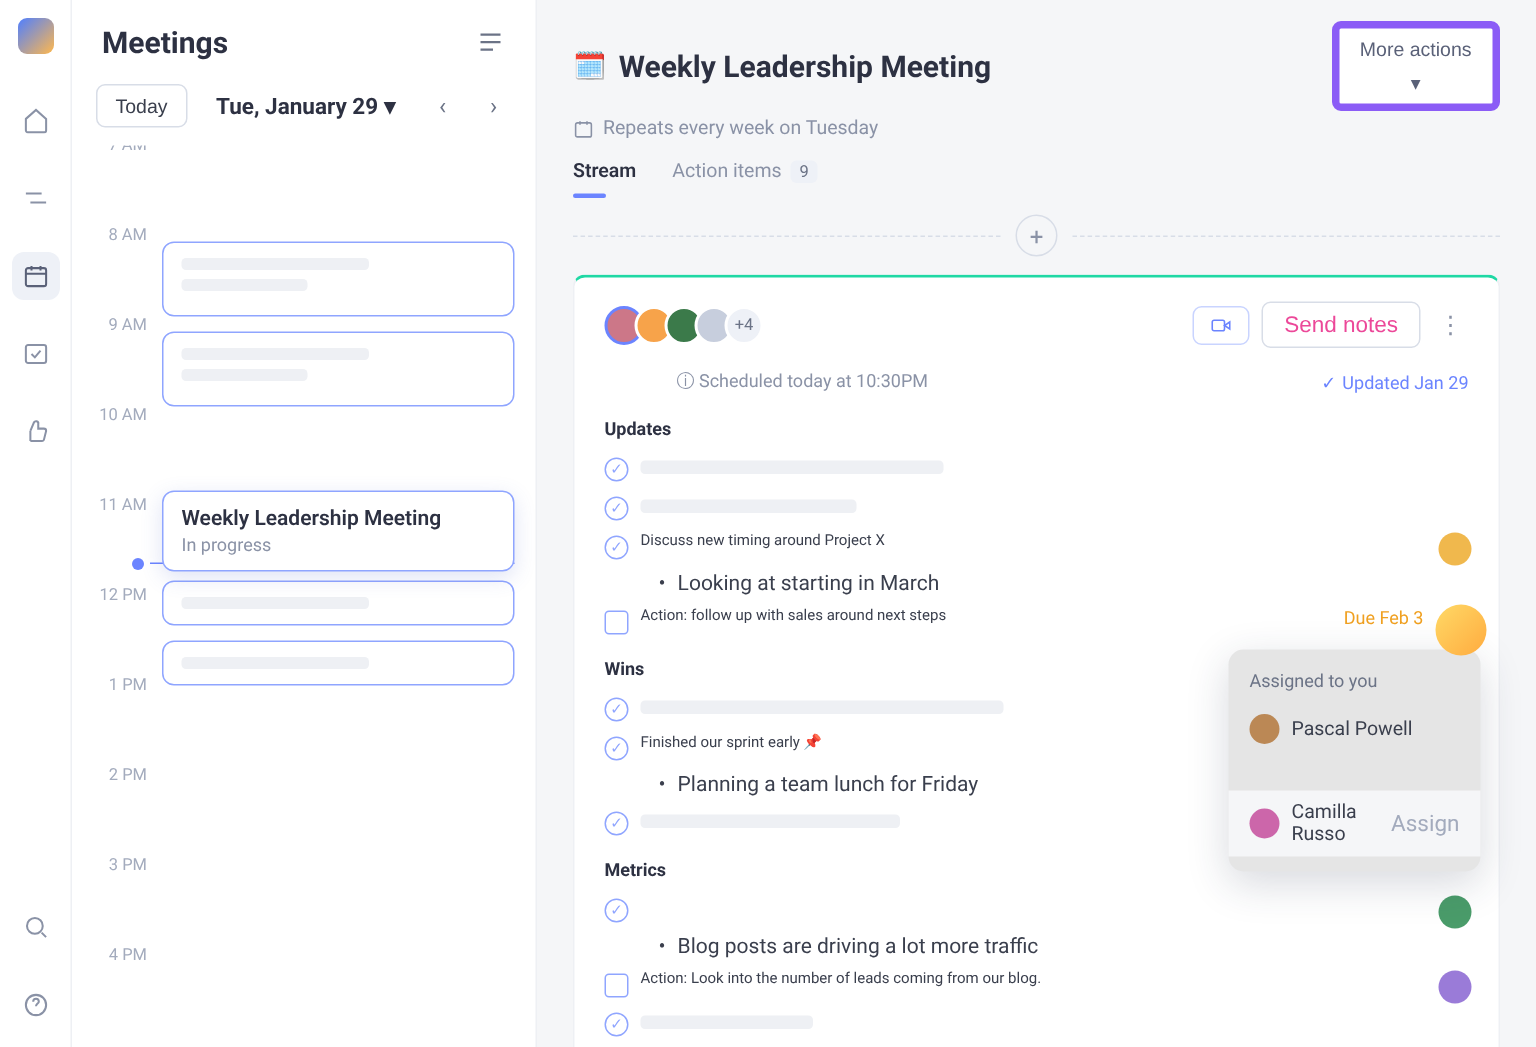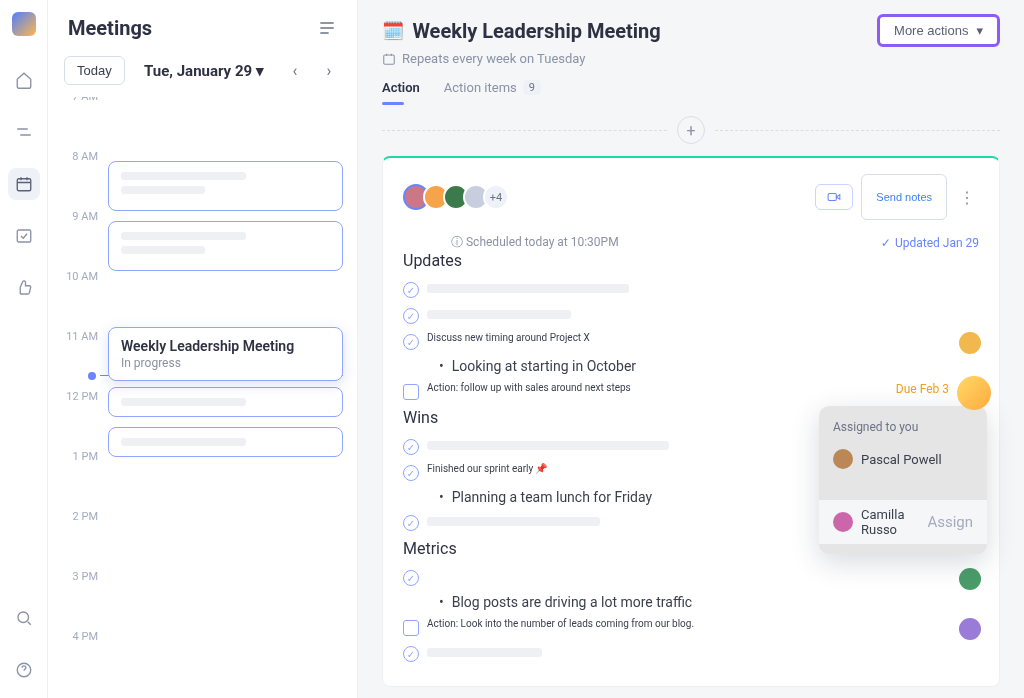--- a/index.html
+++ b/index.html
@@ -27,43 +27,43 @@
 .event.ghost .ph.mid { width: 40%; }
 .event.featured { box-shadow: 0 4px 14px rgba(80,100,200,0.18); z-index: 2; }
 .event-title { font-weight: 600; font-size: 14px; color: #2d3142; }
 .event-subtitle { font-size: 12px; color: #8a92a6; margin-top: 2px; }
 .now-line { position: absolute; left: -8px; right: 0; height: 0; border-top: 1px solid #6b84ff; }
 .now-dot { position: absolute; left: -12px; top: -4px; width: 8px; height: 8px; background: #6b84ff; border-radius: 50%; }
 .main { flex: 1; overflow-y: auto; padding: 14px 24px 40px; }
 .main-head { display: flex; align-items: center; gap: 8px; }
 .cal-emoji { font-size: 18px; }
 .main-title { font-size: 20px; font-weight: 700; color: #2d3142; flex: 1; }
-.more-btn { border: 3px solid #8b5cf6; background: #fff; padding: 6px 14px; border-radius: 6px; font-size: 13px; color: #5a6178; display: flex; align-items: center; gap: 8px; cursor: pointer; }
+.more-btn { border: 5px solid #8b5cf6; background: #fff; padding: 6px 14px; border-radius: 6px; font-size: 13px; color: #5a6178; display: flex; align-items: center; gap: 8px; cursor: pointer; flex-direction: column; }
 .repeat { display: flex; align-items: center; gap: 6px; color: #8a92a6; font-size: 13px; margin-top: 4px; }
 .tabs { display: flex; gap: 24px; margin-top: 14px; border-bottom: 1px solid transparent; }
 .tab { font-size: 13px; color: #8a92a6; padding-bottom: 8px; cursor: pointer; display: flex; align-items: center; gap: 6px; }
 .tab.active { color: #2d3142; font-weight: 600; position: relative; }
 .tab.active::after { content: ''; position: absolute; bottom: -2px; left: 0; width: 22px; height: 3px; background: #6b84ff; border-radius: 2px; }
 .tab-badge { background: #eef1f7; color: #6b7386; font-size: 11px; padding: 1px 6px; border-radius: 4px; }
 .add-divider { display: flex; align-items: center; margin: 12px 0; }
 .add-divider::before, .add-divider::after { content: ''; flex: 1; border-top: 1px dashed #d8dde7; }
 .add-btn { width: 28px; height: 28px; border: 1px solid #d8dde7; border-radius: 50%; display: flex; align-items: center; justify-content: center; color: #8a92a6; margin: 0 10px; cursor: pointer; background: #f5f6f8; }
 .card { background: #fff; border: 1px solid #eef0f4; border-top: 2px solid #1fd8a4; border-radius: 8px; padding: 16px 20px; position: relative; }
 .card-top { display: flex; align-items: center; gap: 10px; }
 .avatars { display: flex; }
 .av { width: 26px; height: 26px; border-radius: 50%; border: 2px solid #fff; margin-left: -6px; }
 .av:first-child { margin-left: 0; border-color: #6b84ff; }
 .av-more { width: 26px; height: 26px; border-radius: 50%; background: #eef1f7; color: #6b7386; font-size: 11px; display: flex; align-items: center; justify-content: center; margin-left: -6px; border: 2px solid #fff; }
 .card-actions { margin-left: auto; display: flex; gap: 8px; align-items: center; }
 .vid-btn { border: 1px solid #c9d4ff; color: #6b84ff; background: #fff; padding: 5px 10px; border-radius: 6px; cursor: pointer; }
-.send-btn { border: 1px solid #d8dde7; background: #fff; padding: 16px 14px; border-radius: 6px; font-size: 11px; color: #3b82f6; cursor: pointer; }
+.send-btn { border: 1px solid #d8dde7; background: #fff; padding: 6px 14px; border-radius: 6px; font-size: 15px; color: #ec4899; cursor: pointer; }
 .kebab { color: #8a92a6; cursor: pointer; padding: 4px; }
 .card-meta { display: flex; justify-content: space-between; font-size: 12px; color: #8a92a6; margin-top: 14px; margin-left: 48px; }
 .card-meta .upd { color: #6b84ff; display: flex; align-items: center; gap: 4px; }
-.sec-title { font-size: 16px; font-weight: 400; color: #2d3142; margin-top: 0; margin-bottom: 10px; }
+.sec-title { font-size: 12px; font-weight: 700; color: #2d3142; margin-top: 16px; margin-bottom: 10px; }
 .item { display: flex; align-items: flex-start; gap: 8px; margin-bottom: 8px; position: relative; }
 .chk { width: 16px; height: 16px; border: 1.5px solid #8fa5ff; border-radius: 50%; flex-shrink: 0; margin-top: 2px; display: flex; align-items: center; justify-content: center; }
 .chk::after { content: '✓'; font-size: 10px; color: #8fa5ff; }
 .box { width: 16px; height: 16px; border: 1.5px solid #8fa5ff; border-radius: 3px; flex-shrink: 0; margin-top: 2px; }
 .item-text { font-size: 10px; color: #3a3f4d; flex: 1; }
 .item .ph { height: 9px; background: #eef0f4; border-radius: 3px; margin-top: 4px; }
 .sub { padding-left: 36px; font-size: 14px; color: #3a3f4d; margin-bottom: 8px; }
 .sub::before { content: '•'; margin-right: 8px; }
 .side-av { width: 22px; height: 22px; border-radius: 50%; position: absolute; right: -2px; top: 0; }
 .due { font-size: 12px; color: #f0a020; margin-right: 30px; }
@@ -207,21 +207,21 @@
         </button>
     </div>
     <div class="repeat">
       <svg width="14" height="14" viewBox="0 0 24 24" fill="none" stroke="currentColor" stroke-width="1.8">
           <rect x="3" y="5" width="18" height="16" rx="2"></rect>
           <path d="M8 3v4M16 3v4"></path>
         </svg>
       <span>Repeats every week on Tuesday</span>
     </div>
     <div class="tabs">
-      <div class="tab active">Action</div>
+      <div class="tab active">Stream</div>
       <div class="tab">
           <span>Action items</span>
           <span class="tab-badge">9</span>
         </div>
     </div>
     <div class="add-divider">
         <div class="add-btn">+</div>
       </div>
 
     <div class="card">
@@ -256,21 +256,21 @@
         </div>
       <div class="item">
           <div class="chk"></div>
           <div class="ph" style="width:25%;"></div>
         </div>
       <div class="item">
           <div class="chk"></div>
           <div class="item-text">Discuss new timing around Project X</div>
           <div class="side-av" style="background:#f0b84d;"></div>
         </div>
-      <div class="sub">Looking at starting in October</div>
+      <div class="sub">Looking at starting in March</div>
       <div class="item">
           <div class="box"></div>
           <div class="item-text">Action: follow up with sales around next steps</div>
           <span class="due">Due Feb 3</span>
         </div>
 
       <div class="big-av"></div>
       <div class="assign-pop">
         <div class="assign-head">Assigned to you</div>
         <div class="assign-row">

